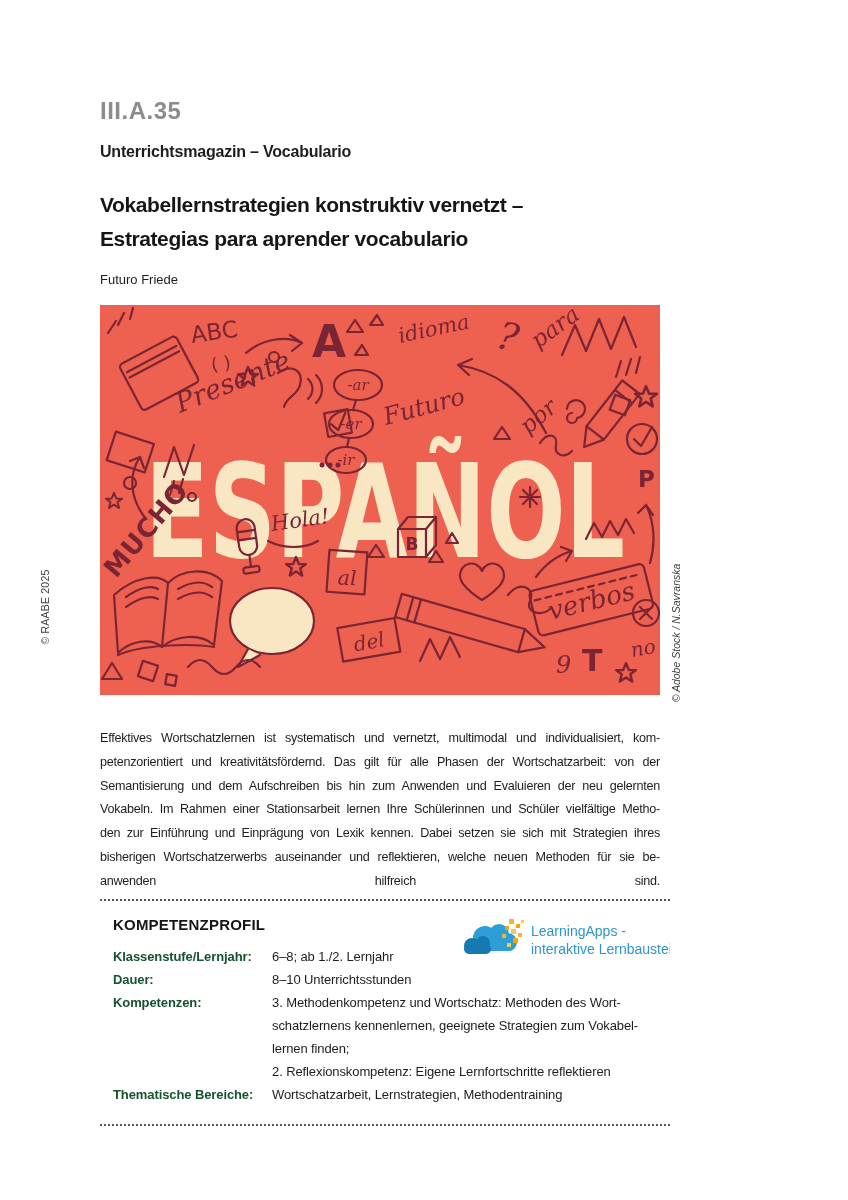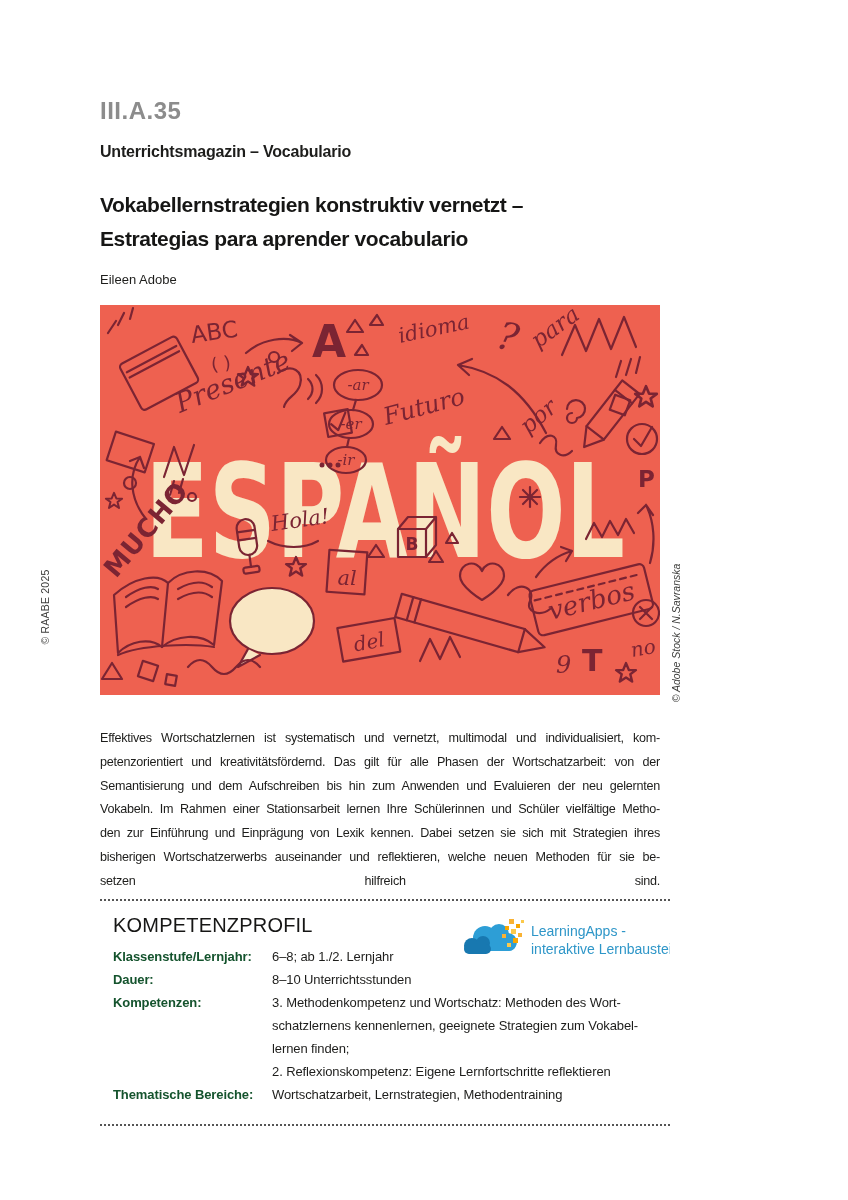--- a/index.html
+++ b/index.html
@@ -39,21 +39,21 @@
     font-size:12.6px;line-height:23.8px;letter-spacing:-0.25px;color:#1d1d1b;
   }
   .jl{text-align:justify;text-align-last:justify;white-space:normal;}
   .jl-last{text-align:left;}
   .kp-box{
     position:absolute;left:100px;top:899px;width:557px;height:209px;
     border-top:2px dotted #555;border-bottom:2px dotted #555;
     padding:14px 0 0 13px;box-sizing:content-box;
   }
   .kp-head{
-    font-size:20px;font-weight:normal;letter-spacing:0.2px;color:#161615;line-height:20px;
+    font-size:15px;font-weight:bold;letter-spacing:0.2px;color:#161615;line-height:20px;
     margin-bottom:10px;
   }
   .kp-logo{position:absolute;right:0px;top:16px;}
   .kp-rows{font-size:13px;line-height:23px;letter-spacing:-0.1px;}
   .kp-row{display:flex;align-items:flex-start;}
   .kp-label{width:159px;flex:none;font-weight:bold;color:#14532d;}
   .kp-value{flex:1;}
   .kp-value div{white-space:nowrap;}
   .logo-text{fill:#2e96c8;font-family:"Liberation Sans",sans-serif;font-size:14px;}
   .doodle-script{font-family:"DejaVu Serif",serif;font-style:italic;}
@@ -63,21 +63,21 @@
 <body>
 
 <div class="page">
 
   <div class="code">III.A.35</div>
   <div class="series">Unterrichtsmagazin – Vocabulario</div>
   <div class="title">
     <div>Vokabellernstrategien konstruktiv vernetzt –</div>
     <div>Estrategias para aprender vocabulario</div>
   </div>
-  <div class="author">Eileen Adobe</div>
+  <div class="author">Futuro Friede</div>
 
   <div class="raabe-vert">© RAABE 2025</div>
 
   <div class="hero">
     <svg width="560" height="390" viewBox="0 0 560 390">
       <rect width="560" height="390" fill="#ee6150"></rect>
       <defs>
         <path id="star" d="M0,-9 L2.6,-2.8 L9,-2.6 L3.9,1.2 L5.6,7.8 L0,4 L-5.6,7.8 L-3.9,1.2 L-9,-2.6 L-2.6,-2.8 Z"></path>
       </defs>
 
@@ -209,21 +209,21 @@
 
   <div class="credit-vert">© Adobe Stock / N.Savranska</div>
 
   <div class="intro">
     <div class="jl">Effektives Wortschatzlernen ist systematisch und vernetzt, multimodal und individualisiert, kom-</div>
     <div class="jl">petenzorientiert und kreativitätsfördernd. Das gilt für alle Phasen der Wortschatzarbeit: von der</div>
     <div class="jl">Semantisierung und dem Aufschreiben bis hin zum Anwenden und Evaluieren der neu gelernten</div>
     <div class="jl">Vokabeln. Im Rahmen einer Stationsarbeit lernen Ihre Schülerinnen und Schüler vielfältige Metho-</div>
     <div class="jl">den zur Einführung und Einprägung von Lexik kennen. Dabei setzen sie sich mit Strategien ihres</div>
     <div class="jl">bisherigen Wortschatzerwerbs auseinander und reflektieren, welche neuen Methoden für sie be-</div>
-    <div class="jl jl-last">setzen hilfreich sind.</div>
+    <div class="jl jl-last">anwenden hilfreich sind.</div>
   </div>
 
   <div class="kp-box">
     <div class="kp-head">KOMPETENZPROFIL</div>
 
     <div class="kp-logo">
       <svg width="215" height="48" viewBox="0 0 215 48">
         <g>
           <g fill="#2d9ed6">
             <circle cx="30" cy="21" r="12"></circle>

